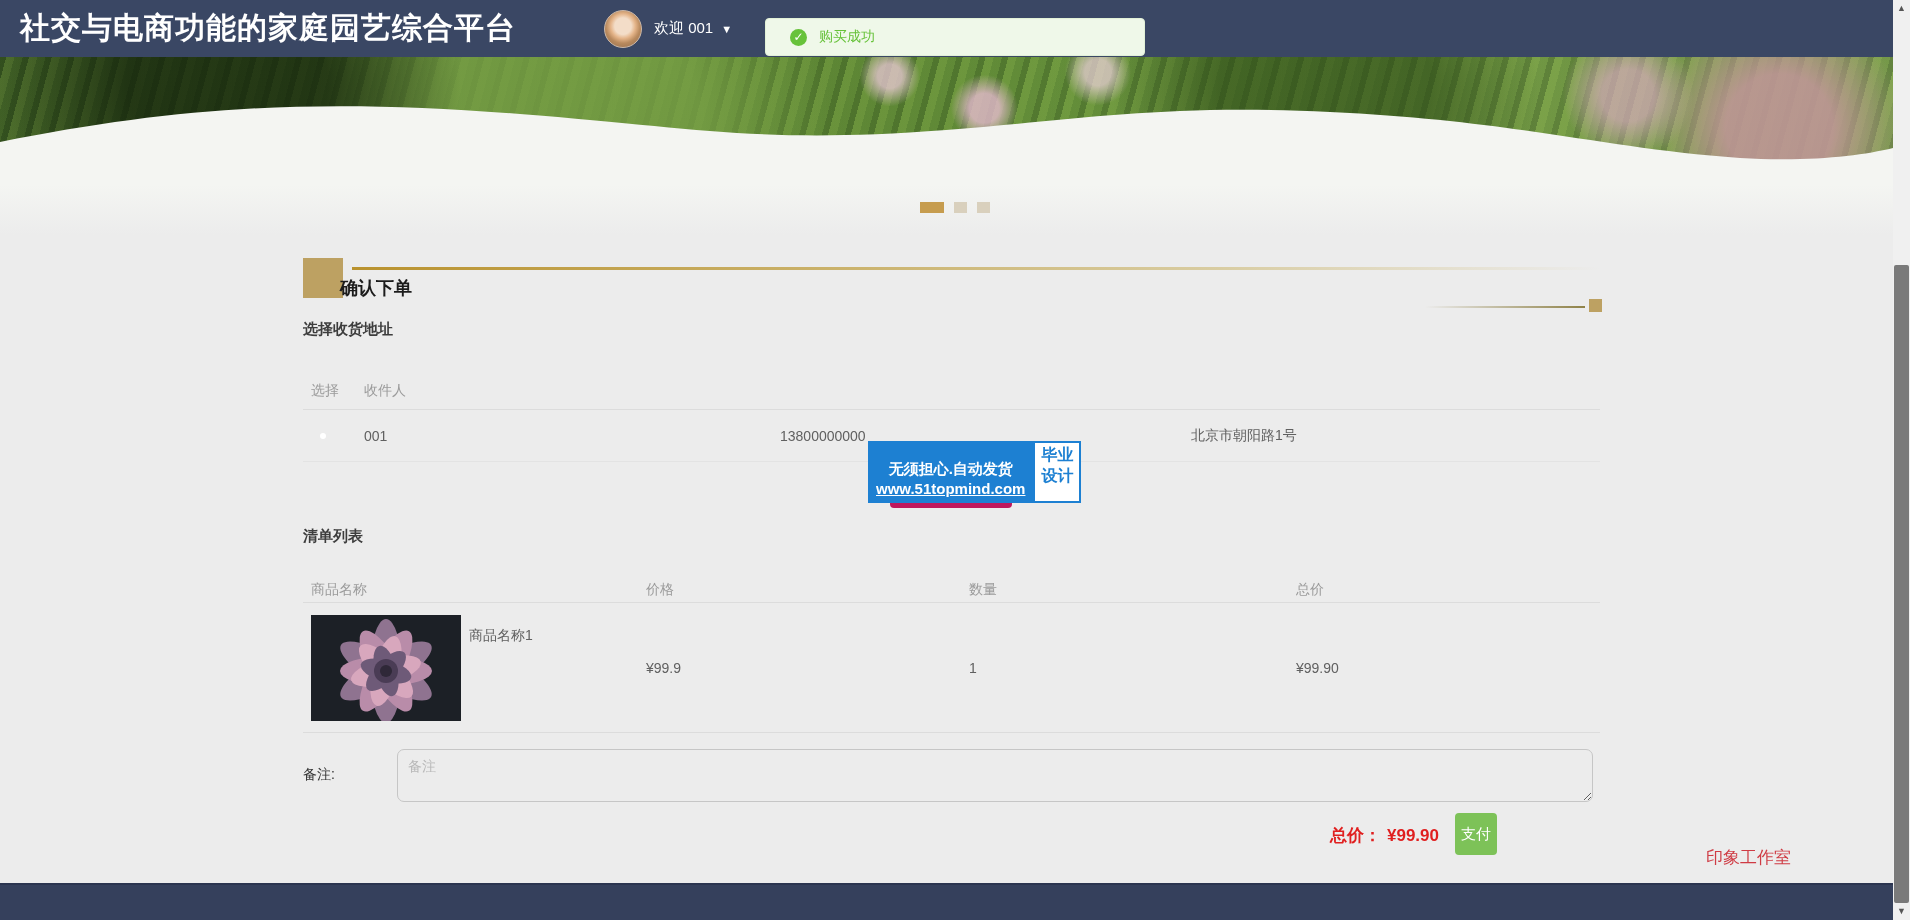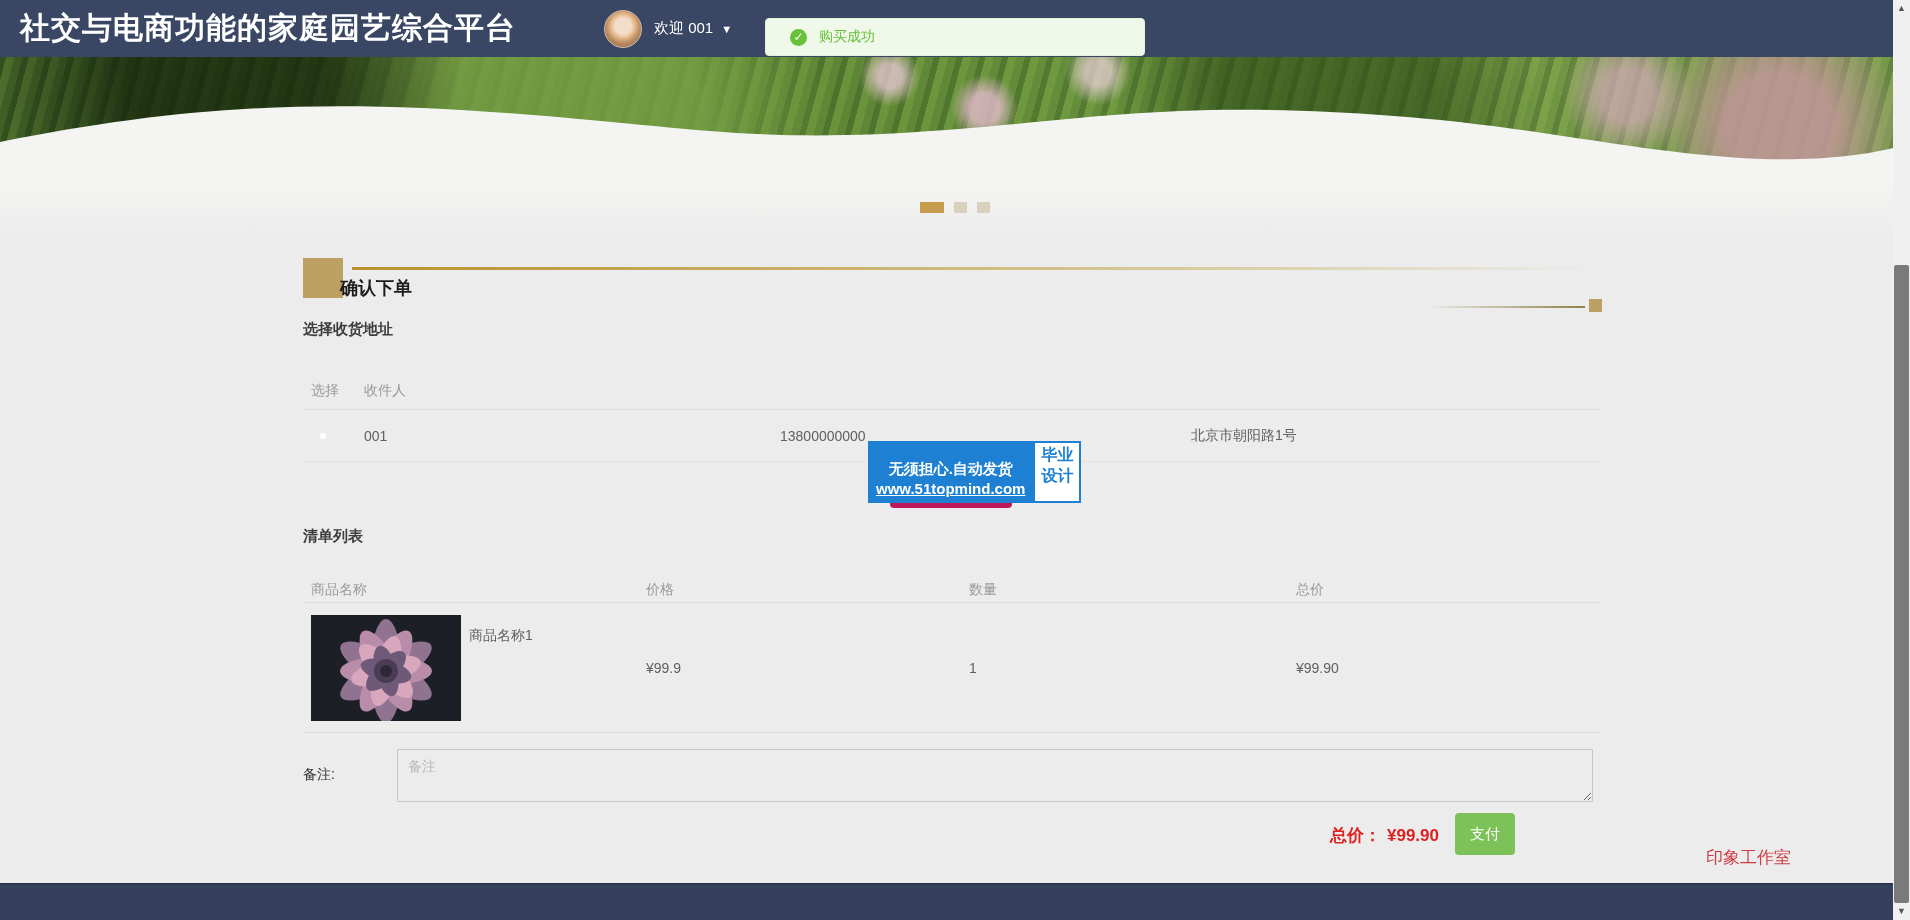--- a/index.html
+++ b/index.html
@@ -77,26 +77,26 @@
   
   .ad { position:absolute; left:868px; top:441px; display:flex; z-index:20; }
   .ad-blue { background:#1d80d2; color:#ffffff; font-weight:bold; font-size:15px; text-align:center; padding:18px 8px 4px; line-height:20px; }
   .ad-blue .u { text-decoration:underline; }
   .ad-badge { background:#ffffff; border:2px solid #1d80d2; color:#1d80d2; font-weight:bold; font-size:16px;
               line-height:21px; text-align:center; padding:1px 6px; }
 
   
   .btn { border:none; border-radius:4px; color:#ffffff; cursor:pointer; font-family:inherit; }
   .btn-add { position:absolute; left:890px; top:477px; width:122px; height:31px; background:#be185d; font-size:18px; z-index:10; }
-  .btn-pay { position:absolute; left:1455px; top:813px; width:60px; height:42px; background:#7dc258; font-size:15px;text-align:center; }
+  .btn-pay { position:absolute; left:1455px; top:813px; width:42px; height:42px; background:#7dc258; font-size:15px;text-align:center; }
 
   
   .remark-label { position:absolute; left:303px; top:766px; font-size:14px; color:#333333; }
   .remark-area { position:absolute; left:397px; top:749px; width:1196px; height:53px; background:transparent;
-                 border:1px solid #c6c6c6; border-radius:1px; padding:8px 10px; font-size:14px; color:#555;
+                 border:1px solid #c6c6c6; border-radius:7px; padding:8px 10px; font-size:14px; color:#555;
                  font-family:inherit; resize:both; outline:none; }
   .remark-area::placeholder { color:#b8b8b8; }
 
   
   .total-wrap { position:absolute; left:1330px; top:824px; display:flex; align-items:center; gap:6px;
                 color:#e01f1f; font-size:17px; font-weight:bold; }
 
   .studio { position:absolute; left:1706px; top:846px; color:#cf3b44; font-size:17px; cursor:pointer; }
 
   

